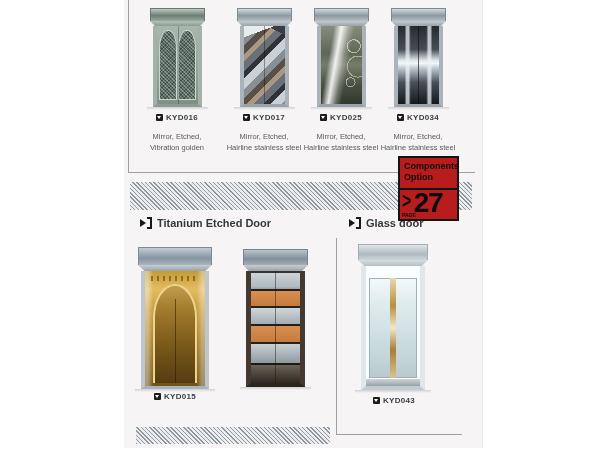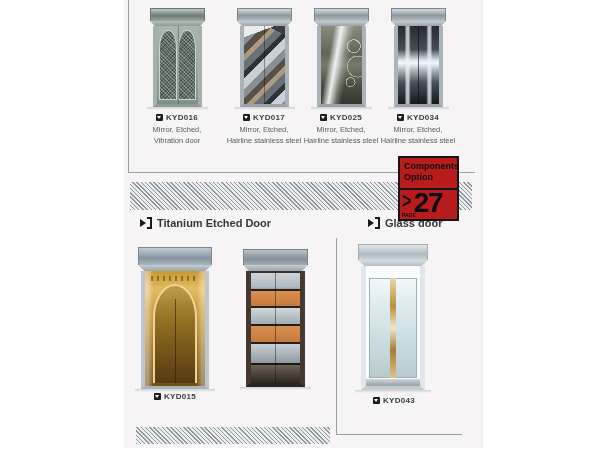--- a/index.html
+++ b/index.html
@@ -124,21 +124,21 @@
   .f043 .sill{position:absolute;left:0;right:0;bottom:0;height:6%;
     background:linear-gradient(180deg,#cfd6da,#97a2a8);}
 
   
   .plabel{position:absolute;text-align:center;color:#3e4347;}
   .model{display:flex;align-items:center;justify-content:center;gap:3px;
     font-size:8px;font-weight:bold;letter-spacing:.3px;color:#393e43;line-height:9px;}
   .logo{width:7px;height:7px;background:#1d1d1d;border-radius:1px;position:relative;flex:0 0 auto;}
   .logo::after{content:"";position:absolute;left:1.5px;top:2px;width:0;height:0;
     border-left:2px solid transparent;border-right:2px solid transparent;border-top:3px solid #fff;}
-  .desc{margin-top:3px;font-size:7.5px;line-height:1.45;color:#565a5f;}
+  .desc{margin-top:10px;font-size:7.5px;line-height:1.45;color:#565a5f;}
 
   
   .sechead{position:absolute;top:217px;display:flex;align-items:center;gap:5px;
     font-size:11px;font-weight:bold;color:#33383d;line-height:12px;}
   .hicon{display:flex;align-items:center;gap:1px;}
   .tri{width:0;height:0;border-top:4px solid transparent;border-bottom:4px solid transparent;
     border-left:6px solid #17191b;}
   .brk{width:3px;height:8px;border:2px solid #17191b;border-left:none;box-sizing:content-box;}
 
   
@@ -197,21 +197,21 @@
         <div class="face f034"></div>
       </div>
   </div>
 
   <div class="plabel" style="left:137px;top:113px;width:80px">
     <div class="model">
       <span class="logo"></span>
       <span>KYD016</span>
       </div>
     <div class="desc"><span>Mirror, Etched,</span><br>
-      <span>Vibration door</span></div>
+      <span>Vibration golden</span></div>
   </div>
   <div class="plabel" style="left:224px;top:113px;width:80px">
     <div class="model">
       <span class="logo"></span>
       <span>KYD017</span>
       </div>
     <div class="desc"><span>Mirror, Etched,</span><br>
       <span>Hairline stainless steel</span></div>
   </div>
   <div class="plabel" style="left:301px;top:113px;width:80px">
@@ -243,21 +243,21 @@
     </div>
   </div>
 
   <div class="sechead" style="left:140px">
     <span class="hicon">
         <span class="tri"></span>
         <span class="brk"></span>
       </span>
     <span>Titanium Etched Door</span>
   </div>
-  <div class="sechead" style="left:368px">
+  <div class="sechead" style="left:349px">
     <span class="hicon">
         <span class="tri"></span>
         <span class="brk"></span>
       </span>
     <span>Glass door</span>
   </div>
 
   <div class="vline"></div>
   <div class="hline"></div>
 

